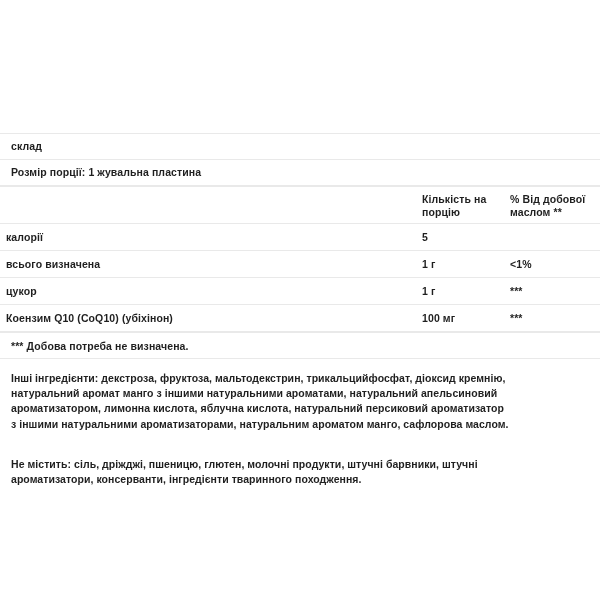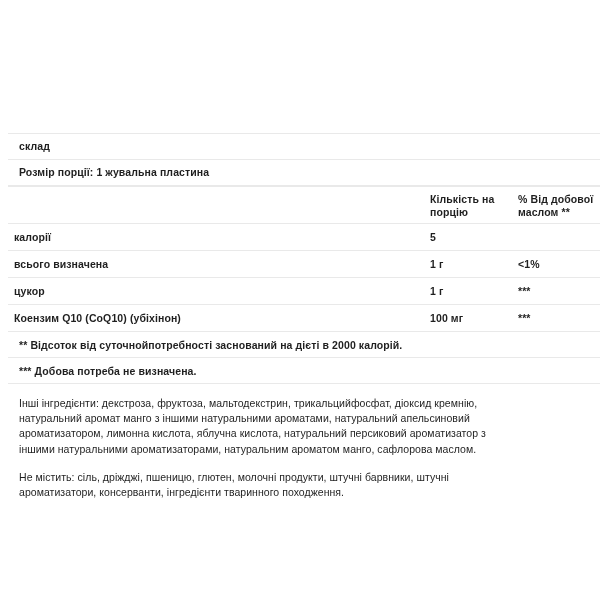--- a/index.html
+++ b/index.html
@@ -11,21 +11,21 @@
     width: 600px;
     height: 600px;
     overflow: hidden;
     font-family: "Liberation Sans", "DejaVu Sans", sans-serif;
     color: #1f1f1f;
     -webkit-font-smoothing: antialiased;
   }
 
   .panel {
     position: absolute;
-    left: 8px;
+    left: 0;
     top: 133px;
     width: 524px;
   }
 
   
   .rule {
     height: 1px;
     background: #e9e9e9;
     width: 600px;
   }
@@ -91,28 +91,28 @@
     font-size: 10.5px;
     font-weight: bold;
     letter-spacing: 0.1px;
     color: #1f1f1f;
   }
 
   
   .para {
     padding: 0 12px 0 11px;
     font-size: 10.5px;
-    font-weight: normal;
+    font-weight: bold;
     letter-spacing: 0.05px;
     line-height: 15.2px;
     color: #1f1f1f;
     text-align: left;
   }
   .para.first { margin-top: 12px; }
-  .para.second { margin-top: 13px; }
+  .para.second { margin-top: 25px; }
 </style>
 </head>
 <body>
 
 <div class="panel">
 
   <div class="rule"></div>
 
   <div class="inforow">
     <span class="txt">склад</span>
@@ -156,23 +156,20 @@
         <td>***</td>
       </tr>
       <tr>
         <td class="cell-pad-first">Коензим Q10 (CoQ10) (убіхінон)</td>
         <td>100 мг</td>
         <td>***</td>
       </tr>
     </tbody>
   </table>
 
-  <div class="footrow">
-    <span class="txt">** Відсоток від суточнойпотребності заснований на дієті в 2000 калорій.</span>
-  </div>
   <div class="rule"></div>
 
   <div class="footrow">
     <span class="txt">*** Добова потреба не визначена.</span>
   </div>
   <div class="rule"></div>
 
   <div class="para first">Інші інгредієнти: декстроза, фруктоза, мальтодекстрин, трикальцийфосфат, діоксид кремнію, натуральний аромат манго з іншими натуральними ароматами, натуральний апельсиновий ароматизатором, лимонна кислота, яблучна кислота, натуральний персиковий ароматизатор з іншими натуральними ароматизаторами, натуральним ароматом манго, сафлорова маслом.</div>
 
   <div class="para second">Не містить: сіль, дріжджі, пшеницю, глютен, молочні продукти, штучні барвники, штучні ароматизатори, консерванти, інгредієнти тваринного походження.</div>

